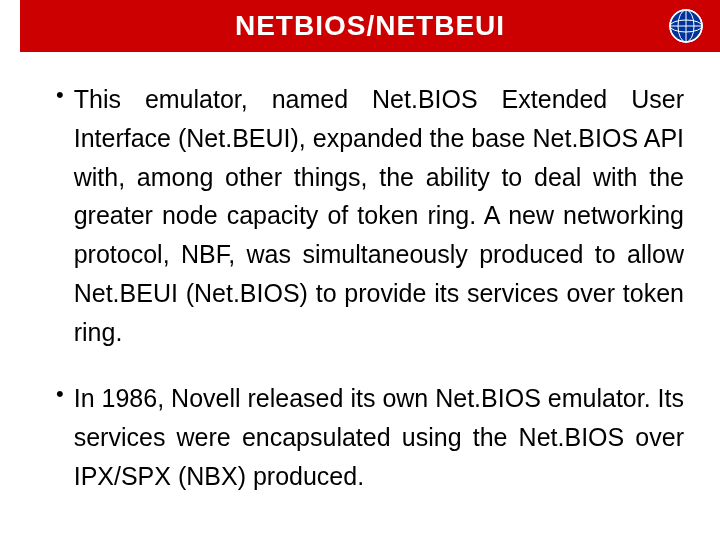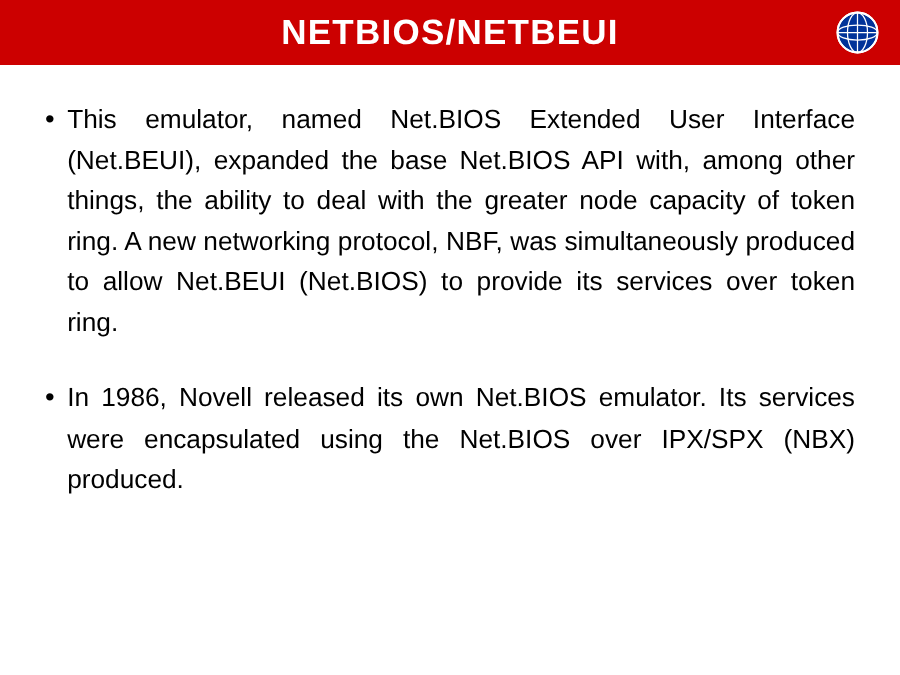--- a/index.html
+++ b/index.html
@@ -15,20 +15,21 @@
       font-family: Arial, sans-serif;
       overflow: hidden;
     }
 
     .slide-container {
       width: 720px;
       height: 540px;
       background: #ffffff;
       display: flex;
       flex-direction: column;
+      padding-left: 20px;
     }
 
     .header {
       background: #cc0000;
       width: 100%;
       padding: 10px 20px;
       display: flex;
       align-items: center;
       justify-content: center;
       position: relative;
@@ -68,21 +69,21 @@
 
     .bullet {
       font-size: 22px;
       color: #000000;
       margin-right: 10px;
       margin-top: 2px;
       flex-shrink: 0;
     }
 
     .bullet-text {
-      font-size: 21px;
+      font-size: 25px;
       color: #000000;
       line-height: 1.55;
       text-align: justify;
     }
   </style>
 </head>
 <body>
 
 <div class="slide-container">
 

